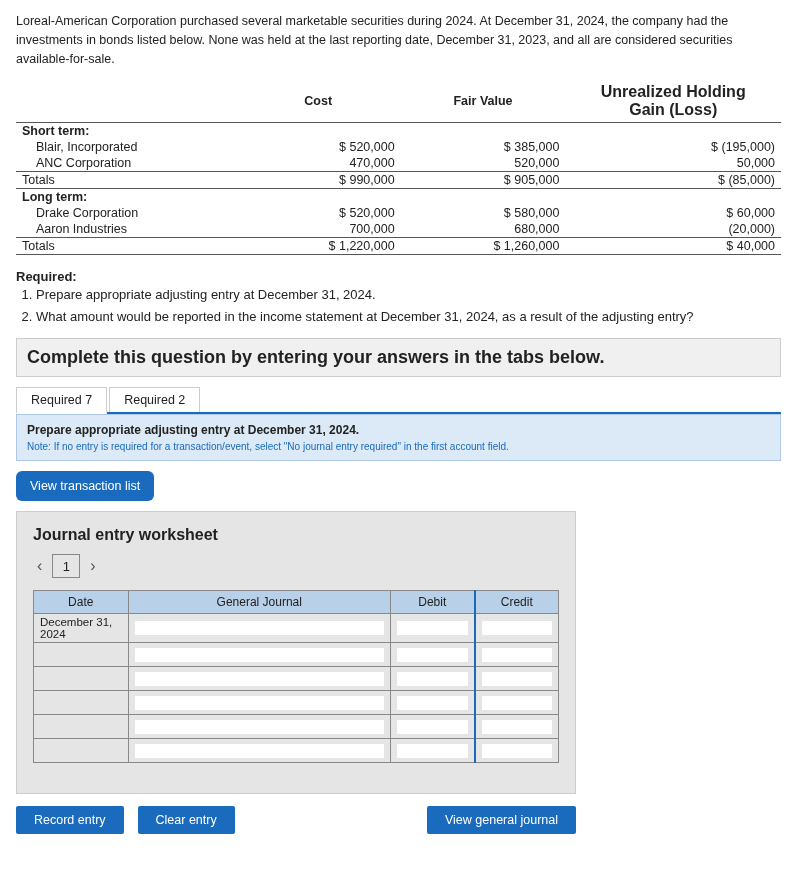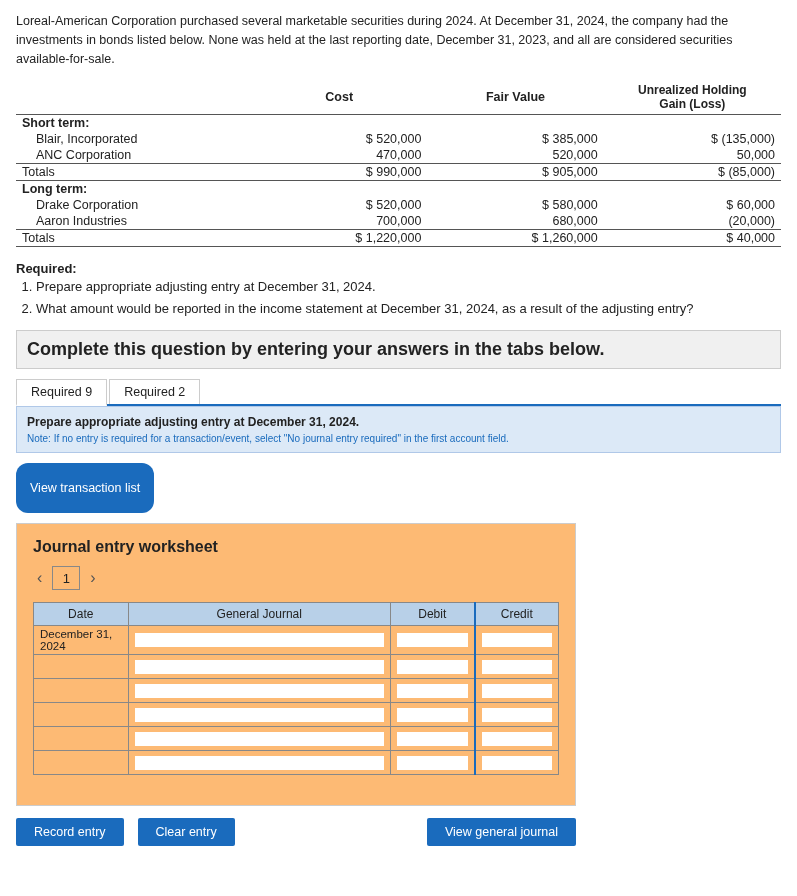--- a/index.html
+++ b/index.html
@@ -80,31 +80,31 @@
       font-size: 12px;
       margin-top: 0;
       line-height: 1.5;
     }
     .note-box .note-title { font-weight: bold; }
     .note-box .note-sub { color: #1a6bbd; font-size: 10px; }
     .view-transaction-btn {
       background: #1a6bbd;
       color: #fff;
       border: none;
-      padding: 18px 14px;
+      padding: 8px 14px;
       margin: 10px 0;
       cursor: pointer;
       font-size: 12.5px;
-      border-radius: 12px;
+      border-radius: 6px;
     }
     .journal-worksheet {
       border: 1px solid #ccc;
       padding: 14px 16px 16px;
       margin-bottom: 12px;
-      background: #fdba74;
+      background: #e5e5e5;
       width: 560px;
     }
     .worksheet-title {
       font-size: 16px;
       font-weight: bold;
       margin-bottom: 10px;
     }
     .page-nav {
       display: flex;
       align-items: center;
@@ -192,21 +192,21 @@
       color: #fff;
       border: none;
       padding: 7px 18px;
       cursor: pointer;
       font-size: 12.5px;
       border-radius: 2px;
       margin-left: auto;
     }
     .unrealized-header {
       text-align: center;
-      font-size: 12px;
+      font-size: 16px;
       margin-top: 33px;
     }
   </style>
 </head>
 <body>
 
 <p class="intro-text">Loreal-American Corporation purchased several marketable securities during 2024. At December 31, 2024, the company had the investments in bonds listed below. None was held at the last reporting date, December 31, 2023, and all are considered securities available-for-sale.</p>
 
 <table class="securities-table">
   <thead>
@@ -225,21 +225,21 @@
     <tr>
       <td class="label-col section-label">Short term:</td>
       <td class="num-col"></td>
       <td class="num-col"></td>
       <td class="num-col"></td>
     </tr>
     <tr>
       <td class="label-col indent">Blair, Incorporated</td>
       <td class="num-col">$ 520,000</td>
       <td class="num-col">$ 385,000</td>
-      <td class="num-col">$ (135,000)</td>
+      <td class="num-col">$ (195,000)</td>
     </tr>
     <tr>
       <td class="label-col indent">ANC Corporation</td>
       <td class="num-col">470,000</td>
       <td class="num-col">520,000</td>
       <td class="num-col">50,000</td>
     </tr>
     <tr class="total-row">
       <td class="label-col">Totals</td>
       <td class="num-col">$ 990,000</td>
@@ -280,21 +280,21 @@
     <li>Prepare appropriate adjusting entry at December 31, 2024.</li>
     <li>What amount would be reported in the income statement at December 31, 2024, as a result of the adjusting entry?</li>
   </ol>
 </div>
 
 <div class="instruction-box">
   <span>Complete this question by entering your answers in the tabs below.</span>
 </div>
 
 <div class="tabs-container">
-  <div class="tab active">Required 9</div>
+  <div class="tab active">Required 7</div>
   <div class="tab">Required 2</div>
 </div>
 
 <div class="note-box">
   <div class="note-title">Prepare appropriate adjusting entry at December 31, 2024.</div>
   <div class="note-sub">Note: If no entry is required for a transaction/event, select "No journal entry required" in the first account field.</div>
 </div>
 
 <div>
   <button class="view-transaction-btn">View transaction list</button>

